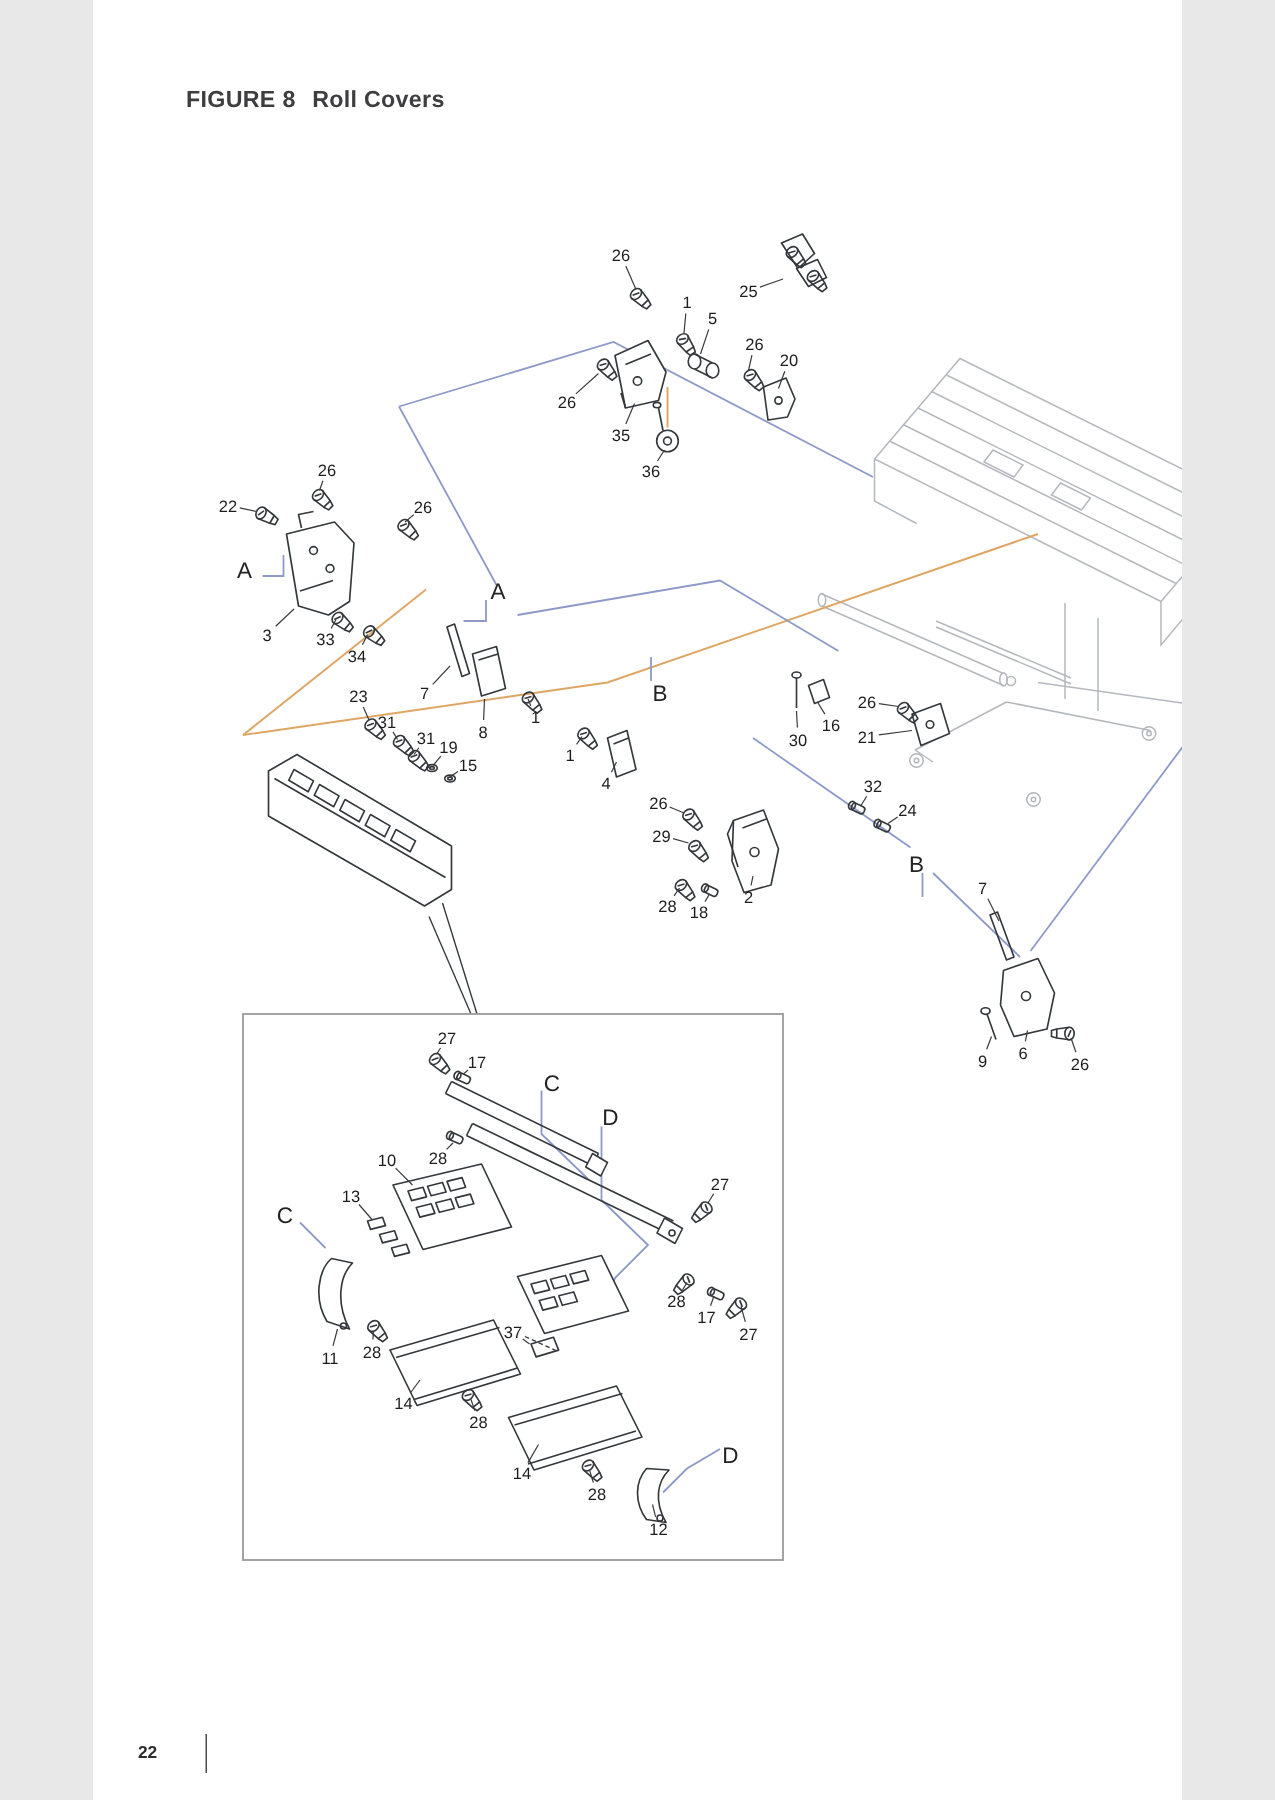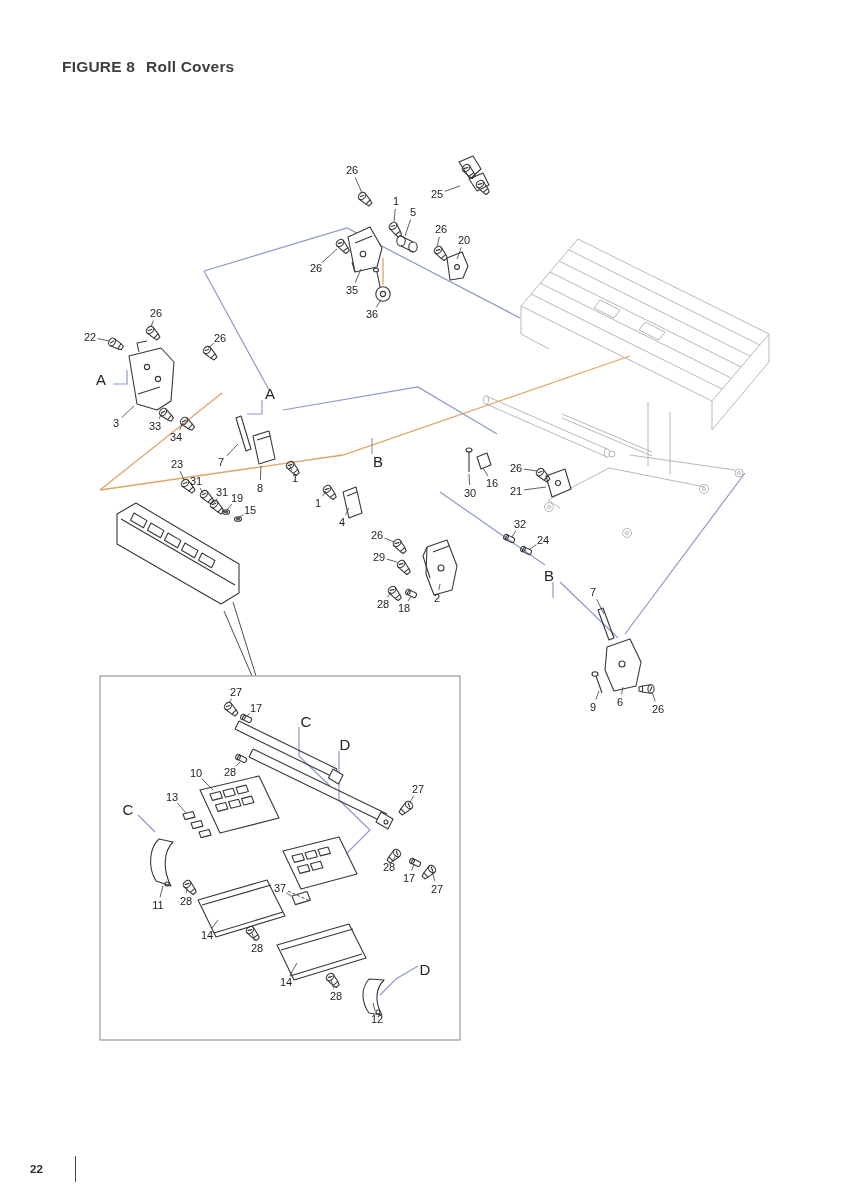--- a/index.html
+++ b/index.html
@@ -1,20 +1,20 @@
 <!DOCTYPE html>
 <html style="--title: #3e3e40; --line: #34383c; --blue: #8d99c8; --orange: #dfa563; --printer: #b4b8be; --box: #9b9b9b; --text: #1d1d1f;"><head>
 <meta charset="utf-8">
 <style>
   :root{
     --title:#3e3e40; --line:#34383c; --blue:#8d99c8; --orange:#dfa563;
     --printer:#b4b8be; --box:#9b9b9b; --text:#1d1d1f;
   }
   html,body{margin:0;padding:0;background:#e8e8e8;}
-  .page{position:relative;width:850px;height:1200px;background:#ffffff;
+  .page{position:relative;width:726px;height:1200px;background:#ffffff;
         font-family:"Liberation Sans",sans-serif;overflow:hidden;margin:0 auto;}
   .title{position:absolute;left:62px;top:58px;font-size:15.5px;font-weight:700;
          color:var(--title);letter-spacing:.2px;}
   .title .t2{margin-left:11px;}
   svg.diagram{position:absolute;left:0;top:0;}
   .callout{font-family:"Liberation Sans",sans-serif;font-size:11px;fill:var(--text);}
   .letter{font-family:"Liberation Sans",sans-serif;font-size:15px;fill:#232325;}
   .footer{position:absolute;left:30px;top:1156px;display:flex;align-items:center;}
   .pagenum{font-size:11.5px;font-weight:700;color:#2c2c2e;}
   .footer-bar{display:inline-block;width:1.5px;height:26px;background:#4a4a4c;margin-left:32px;}

